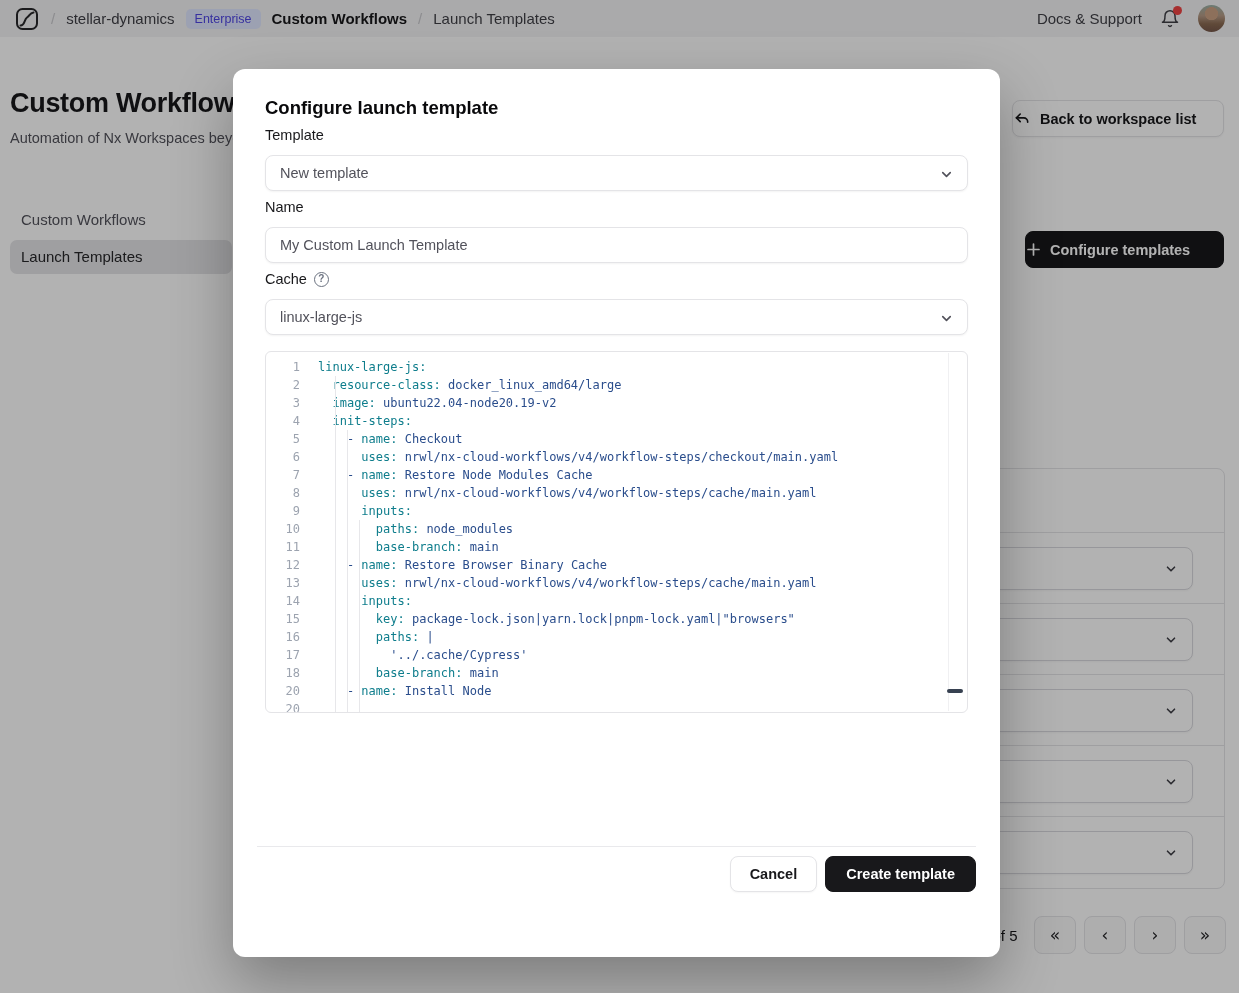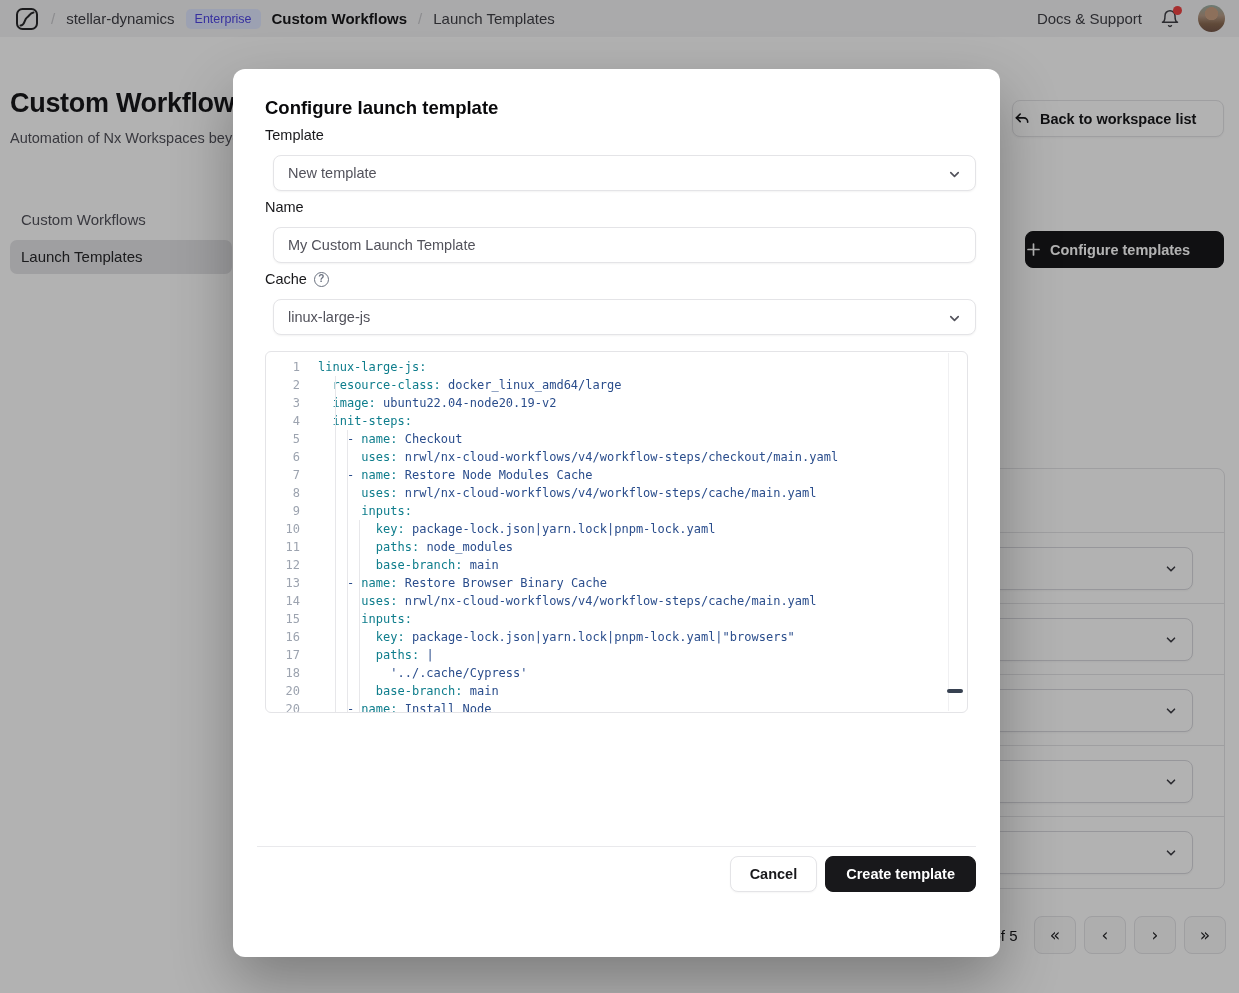--- a/index.html
+++ b/index.html
@@ -83,21 +83,20 @@
     display:flex; align-items:center; gap:7px; }
   .help-icon {
     width:15px; height:15px; border:1.4px solid #6b7280; border-radius:50%;
     color:#6b7280; font-size:10px; font-weight:700; line-height:12px; text-align:center;
   }
   .select-box, .text-input {
     margin-top:12px; width:703px; height:36px; border:1px solid #e4e4e7;
     border-radius:8px; background:#fff; box-shadow:0 1px 2px rgba(0,0,0,.05);
     display:flex; align-items:center; padding:0 14px; font-size:14.5px; color:#52525b;
     position:relative;
-    margin-left:8px;
   }
   .select-box .chev { position:absolute; right:13px; top:11px; }
   .text-input { font-family:Liberation Sans, sans-serif; outline:none; display:block; line-height:34px; }
   
   .editor {
     margin-top:16px; width:703px; height:362px; border:1px solid #e4e4e7;
     border-radius:6px; background:#fff; overflow:hidden; position:relative;
     display:flex; font-family:"DejaVu Sans Mono", monospace; font-size:12px; line-height:18px;
   }
   .gutter { width:48px; flex:0 0 auto; padding-top:6px; text-align:right; }
@@ -284,21 +283,20 @@
     <div class="codecol" id="codecol">
         <div class="cl"><span class="tk">linux-large-js:</span></div>
         <div class="cl"><span class="tt">  </span><span class="tk">resource-class:</span><span class="tv"> docker_linux_amd64/large</span></div>
         <div class="cl"><span class="tt">  </span><span class="tk">image:</span><span class="tv"> ubuntu22.04-node20.19-v2</span></div>
         <div class="cl"><span class="tt">  </span><span class="tk">init-steps:</span></div>
         <div class="cl"><span class="tt">    </span><span class="tv">- </span><span class="tk">name:</span><span class="tv"> Checkout</span></div>
         <div class="cl"><span class="tt">      </span><span class="tk">uses:</span><span class="tv"> nrwl/nx-cloud-workflows/v4/workflow-steps/checkout/main.yaml</span></div>
         <div class="cl"><span class="tt">    </span><span class="tv">- </span><span class="tk">name:</span><span class="tv"> Restore Node Modules Cache</span></div>
         <div class="cl"><span class="tt">      </span><span class="tk">uses:</span><span class="tv"> nrwl/nx-cloud-workflows/v4/workflow-steps/cache/main.yaml</span></div>
         <div class="cl"><span class="tt">      </span><span class="tk">inputs:</span></div>
-        <div class="cl"><span class="tt">        </span><span class="tk">key:</span><span class="tv"> package-lock.json|yarn.lock|pnpm-lock.yaml</span></div>
         <div class="cl"><span class="tt">        </span><span class="tk">paths:</span><span class="tv"> node_modules</span></div>
         <div class="cl"><span class="tt">        </span><span class="tk">base-branch:</span><span class="tv"> main</span></div>
         <div class="cl"><span class="tt">    </span><span class="tv">- </span><span class="tk">name:</span><span class="tv"> Restore Browser Binary Cache</span></div>
         <div class="cl"><span class="tt">      </span><span class="tk">uses:</span><span class="tv"> nrwl/nx-cloud-workflows/v4/workflow-steps/cache/main.yaml</span></div>
         <div class="cl"><span class="tt">      </span><span class="tk">inputs:</span></div>
         <div class="cl"><span class="tt">        </span><span class="tk">key:</span><span class="tv"> package-lock.json|yarn.lock|pnpm-lock.yaml|"browsers"</span></div>
         <div class="cl"><span class="tt">        </span><span class="tk">paths:</span><span class="tv"> |</span></div>
         <div class="cl"><span class="tt">          </span><span class="tv">'../.cache/Cypress'</span></div>
         <div class="cl"><span class="tt">        </span><span class="tk">base-branch:</span><span class="tv"> main</span></div>
         <div class="cl"><span class="tt">    </span><span class="tv">- </span><span class="tk">name:</span><span class="tv"> Install Node</span></div>

